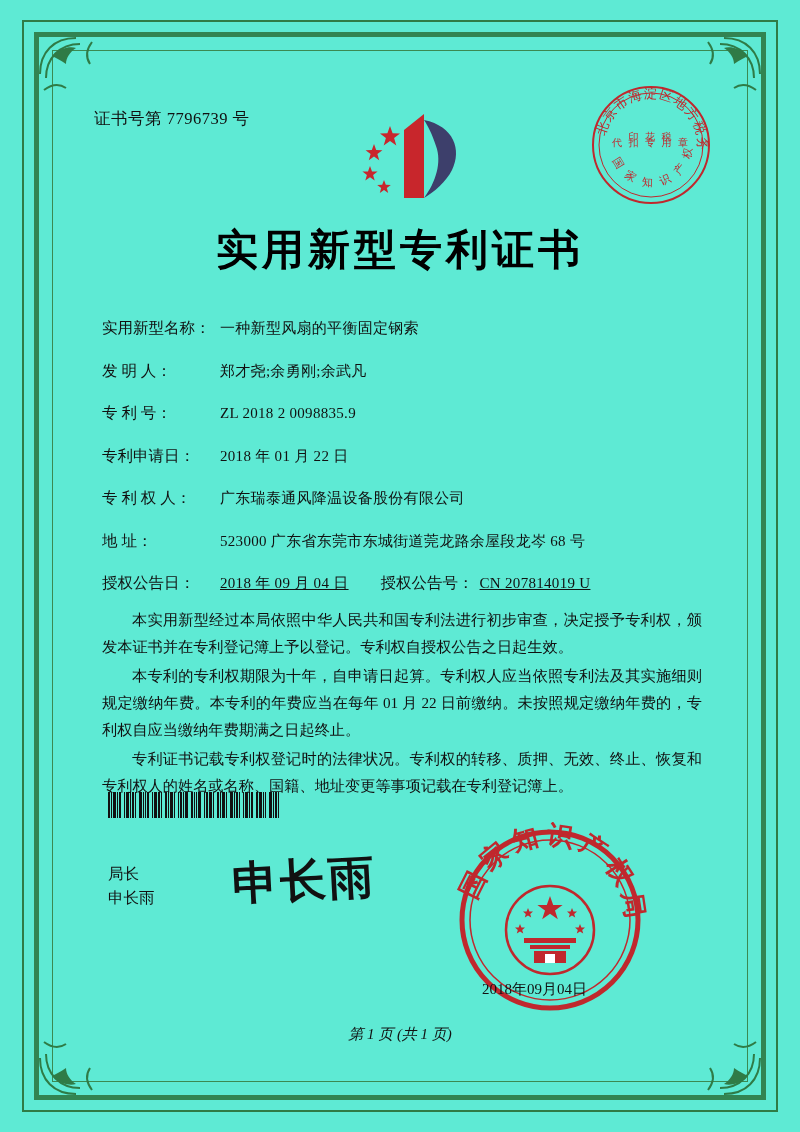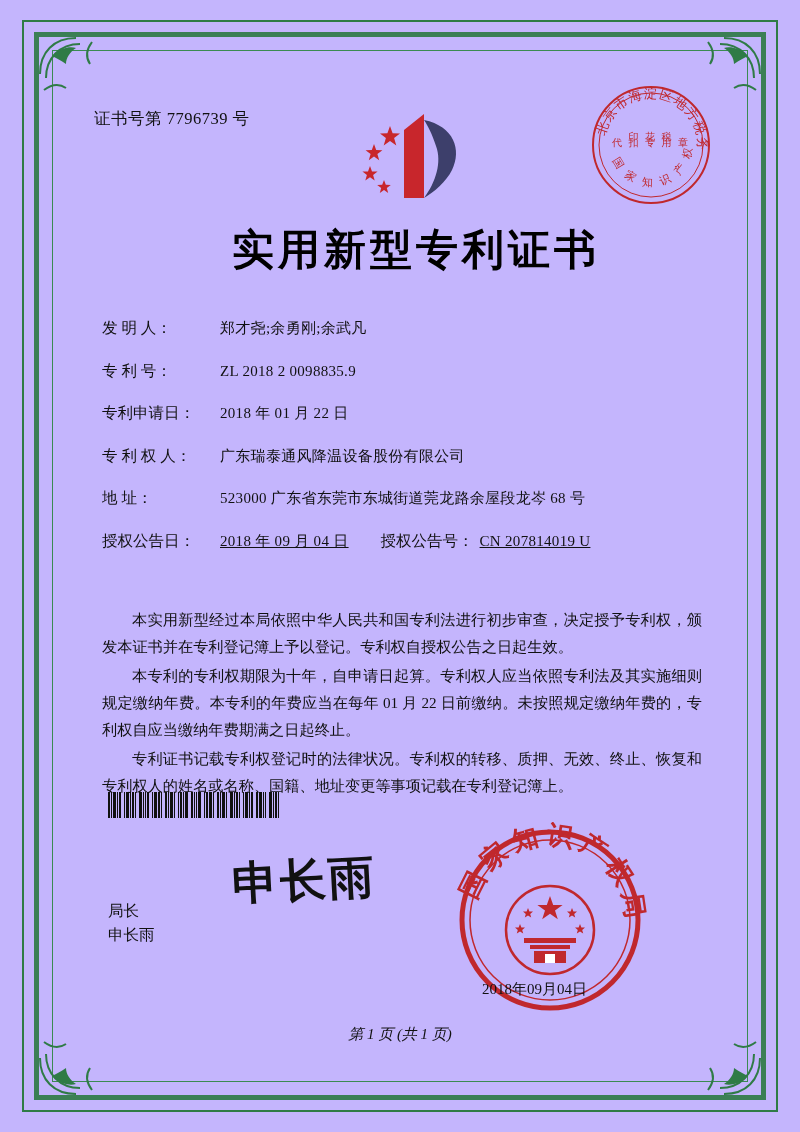--- a/index.html
+++ b/index.html
@@ -7,21 +7,21 @@
     padding: 0;
     background: #ffffff;
   }
   body {
     font-family: "Liberation Sans", sans-serif;
   }
   .page {
     position: relative;
     width: 800px;
     height: 1132px;
-    background: #c4b5fd;
+    background: #5eead4;
     overflow: hidden;
   }
 
   
   .frame-outer {
     position: absolute;
     left: 22px; top: 20px;
     width: 756px; height: 1092px;
     border: 2px solid #2f7b46;
     box-sizing: border-box;
@@ -90,21 +90,21 @@
   }
   .tax-stamp .l1 { top: 46px; font-size: 10px; letter-spacing: 2px;}
   .tax-stamp .l2 { top: 52px; font-size: 10px; letter-spacing: 2px;}
   .arc-text {
     position:absolute; left:0; top:0; width:122px; height:122px;
   }
 
   
   .main-title {
     position: absolute;
-    left: 16px; top: 172px;
+    left: 0; top: 172px;
     width: 696px;
     text-align: center;
     font-family: "Liberation Serif", serif;
     font-weight: bold;
     font-size: 42px;
     letter-spacing: 4px;
     color: #000;
   }
 
   
@@ -173,21 +173,20 @@
   .barcode i.gap { background: transparent; }
 
   
   .director {
     position: absolute;
     left: 56px; top: 812px;
     font-family: "Liberation Serif", serif;
     font-size: 15.5px;
     line-height: 24px;
     color: #111;
-    margin-top: 37px;
   }
   .signature {
     position: absolute;
     left: 180px; top: 800px;
     font-family: "Liberation Serif", serif;
     font-size: 46px;
     color: #111;
     letter-spacing: 2px;
     transform: rotate(-3deg);
     font-weight: 600;
@@ -306,20 +305,24 @@
         </text>
       </svg>
       <div class="tx l1">印 花 税</div>
       <div class="tx l2">代 扣 专 用 章</div>
     </div>
 
     <div class="main-title">实用新型专利证书</div>
 
     <div class="fields">
       <div class="frow">
+        <div class="flabel">实用新型名称：</div>
+        <div class="fvalue">一种新型风扇的平衡固定钢索</div>
+      </div>
+      <div class="frow">
         <div class="flabel">发  明  人：</div>
         <div class="fvalue">郑才尧;余勇刚;余武凡</div>
       </div>
       <div class="frow">
         <div class="flabel">专  利  号：</div>
         <div class="fvalue">ZL 2018 2 0098835.9</div>
       </div>
       <div class="frow">
         <div class="flabel">专利申请日：</div>
         <div class="fvalue">2018 年 01 月 22 日</div>

